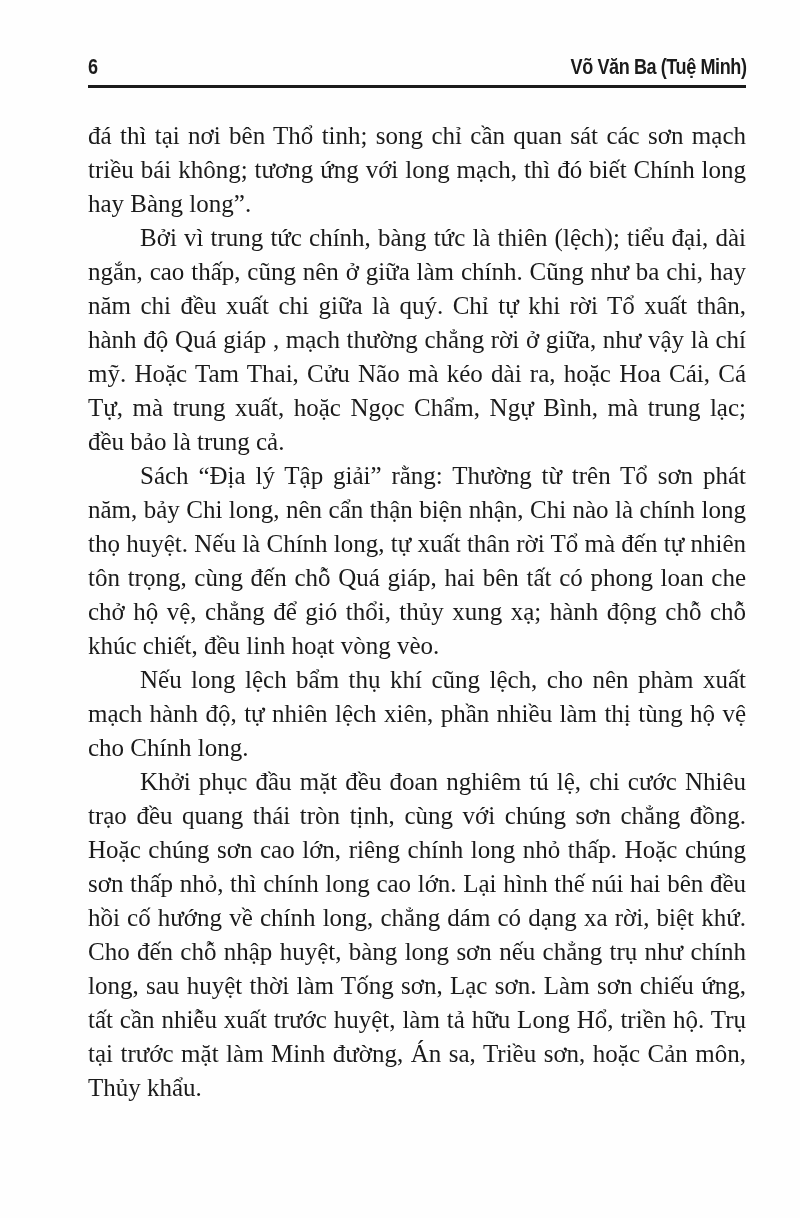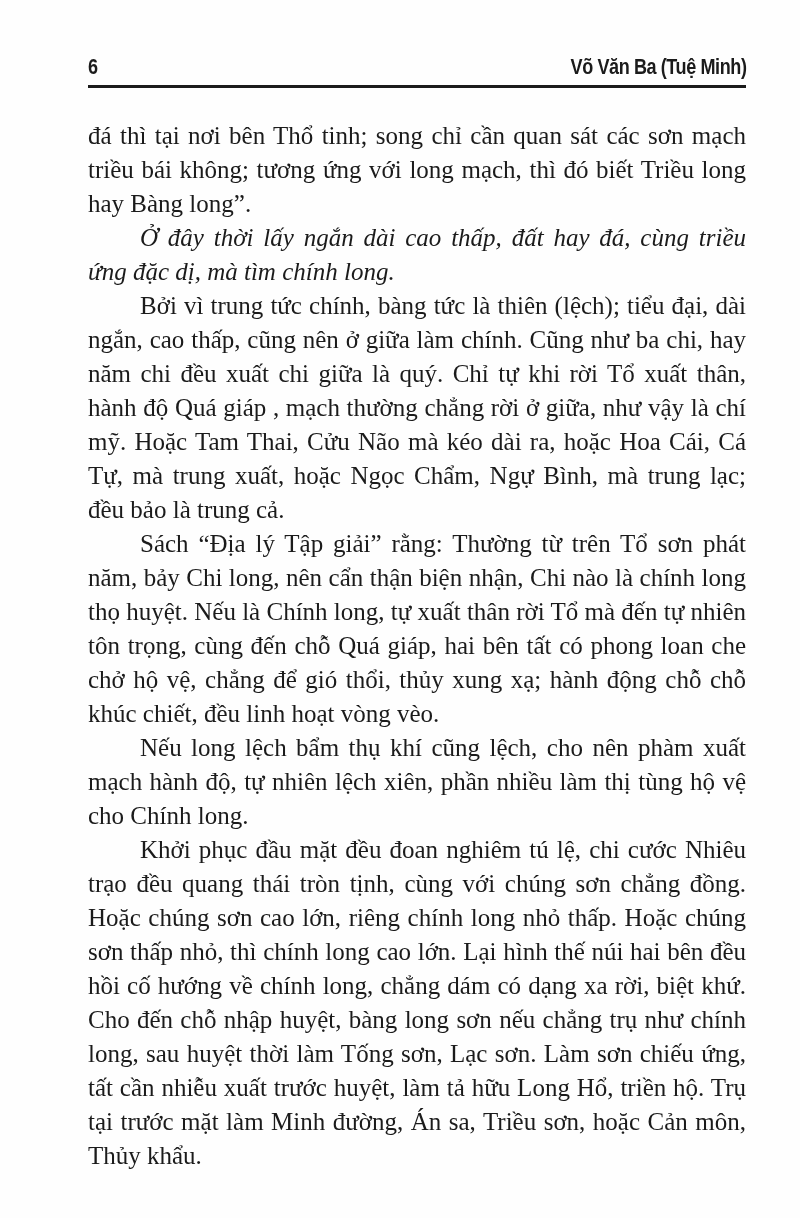--- a/index.html
+++ b/index.html
@@ -67,21 +67,20 @@
 <div class="page">
 
   <header class="header">
     <span class="pagenum">6</span>
     <span class="author">Võ Văn Ba (Tuệ Minh)</span>
   </header>
 
   <hr class="rule">
 
   <main class="body-text">
-    <p class="para no-indent">đá thì tại nơi bên Thổ tinh; song chỉ cần quan sát các sơn mạch triều bái không; tương ứng với long mạch, thì đó biết Triều long hay Bàng long”.</p>
-    <p class="para italic">Ở đây thời lấy ngắn dài cao thấp, đất hay đá, cùng triều ứng đặc dị, mà tìm chính long.</p>
+    <p class="para no-indent">đá thì tại nơi bên Thổ tinh; song chỉ cần quan sát các sơn mạch triều bái không; tương ứng với long mạch, thì đó biết Chính long hay Bàng long”.</p>
     <p class="para">Bởi vì trung tức chính, bàng tức là thiên (lệch); tiểu đại, dài ngắn, cao thấp, cũng nên ở giữa làm chính. Cũng như ba chi, hay năm chi đều xuất chi giữa là quý. Chỉ tự khi rời Tổ xuất thân, hành độ Quá giáp , mạch thường chẳng rời ở giữa, như vậy là chí mỹ. Hoặc Tam Thai, Cửu Não mà kéo dài ra, hoặc Hoa Cái, Cá Tự, mà trung xuất, hoặc Ngọc Chẩm, Ngự Bình, mà trung lạc; đều bảo là trung cả.</p>
     <p class="para">Sách “Địa lý Tập giải” rằng: Thường từ trên Tổ sơn phát năm, bảy Chi long, nên cẩn thận biện nhận, Chi nào là chính long thọ huyệt. Nếu là Chính long, tự xuất thân rời Tổ mà đến tự nhiên tôn trọng, cùng đến chỗ Quá giáp, hai bên tất có phong loan che chở hộ vệ, chẳng để gió thổi, thủy xung xạ; hành động chỗ chỗ khúc chiết, đều linh hoạt vòng vèo.</p>
     <p class="para">Nếu long lệch bẩm thụ khí cũng lệch, cho nên phàm xuất mạch hành độ, tự nhiên lệch xiên, phần nhiều làm thị tùng hộ vệ cho Chính long.</p>
     <p class="para">Khởi phục đầu mặt đều đoan nghiêm tú lệ, chi cước Nhiêu trạo đều quang thái tròn tịnh, cùng với chúng sơn chẳng đồng. Hoặc chúng sơn cao lớn, riêng chính long nhỏ thấp. Hoặc chúng sơn thấp nhỏ, thì chính long cao lớn. Lại hình thế núi hai bên đều hồi cố hướng về chính long, chẳng dám có dạng xa rời, biệt khứ. Cho đến chỗ nhập huyệt, bàng long sơn nếu chẳng trụ như chính long, sau huyệt thời làm Tống sơn, Lạc sơn. Làm sơn chiếu ứng, tất cần nhiễu xuất trước huyệt, làm tả hữu Long Hổ, triền hộ. Trụ tại trước mặt làm Minh đường, Án sa, Triều sơn, hoặc Cản môn, Thủy khẩu.</p>
   </main>
 
 </div>
 
 </body></html>

